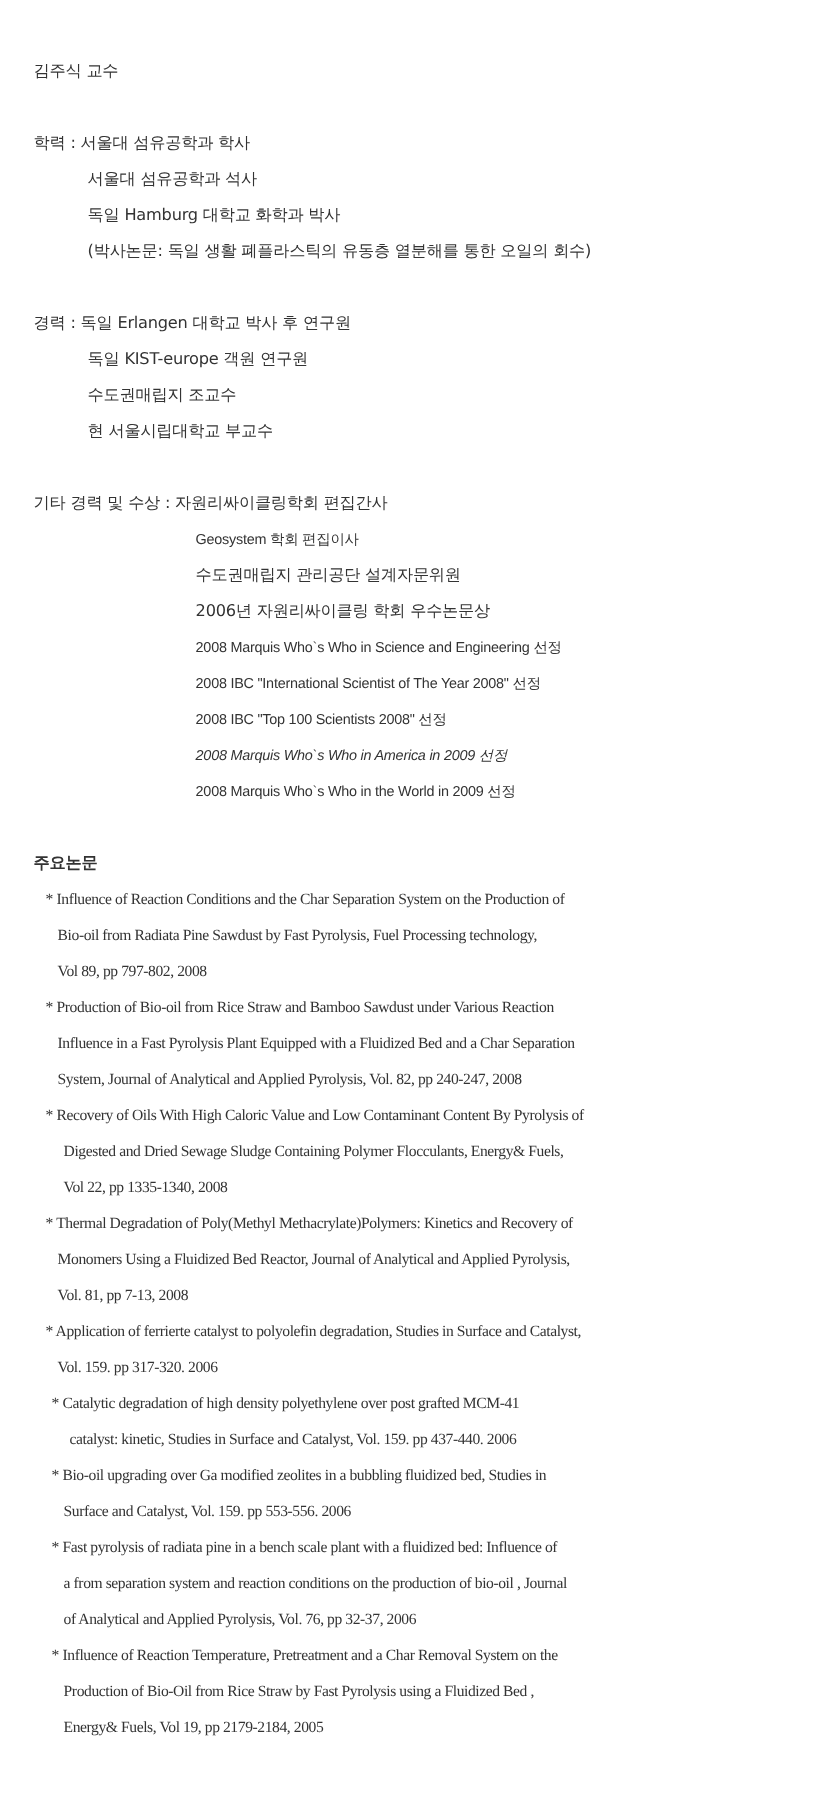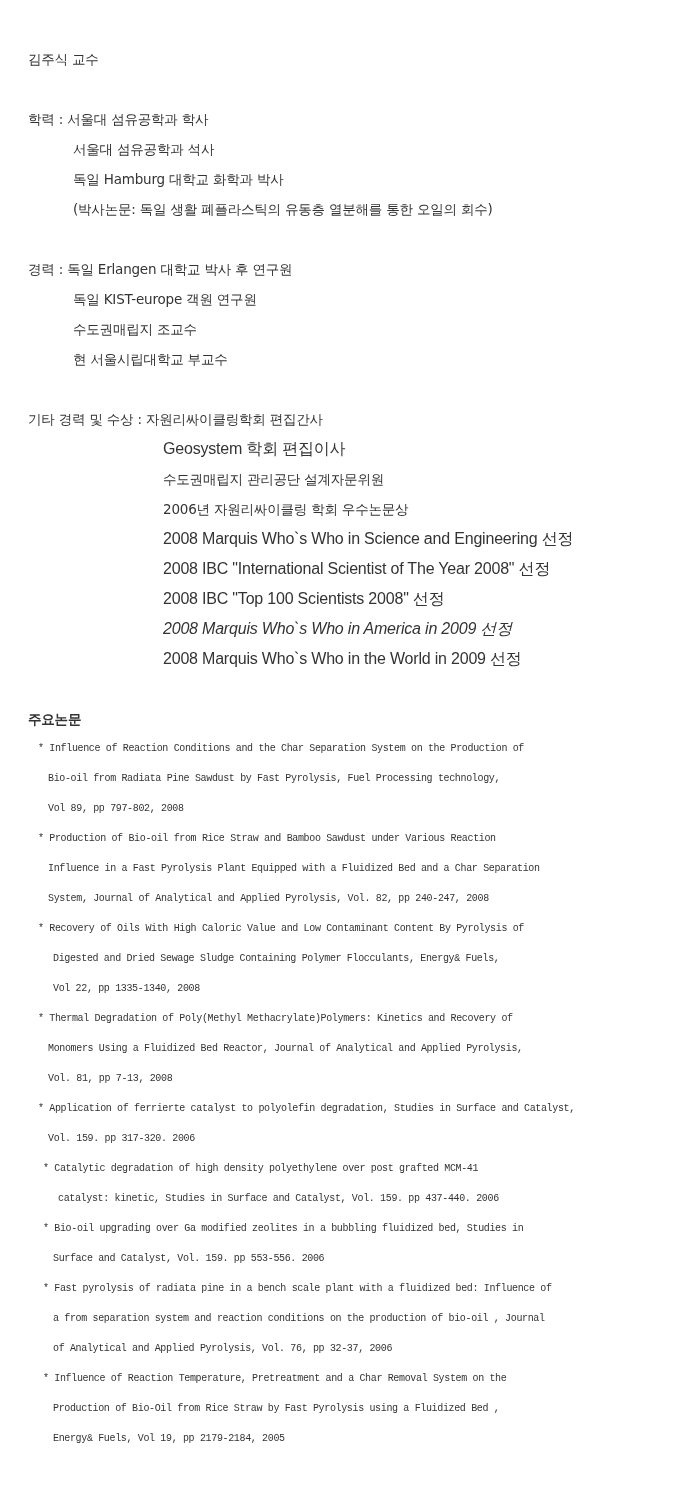--- a/index.html
+++ b/index.html
@@ -16,22 +16,22 @@
       font-size: 13.5px;
       overflow: hidden;
     }
     .page { position: absolute; left: 8px; top: 0; width: 690px; height: 1160px; margin-top: 20px; }
     .line {
       position: absolute;
       white-space: nowrap;
       line-height: 18px;
       letter-spacing: -0.2px;
     }
-    .paper-text { letter-spacing: -0.35px; font-family: Liberation Mono, monospace; font-size: 10px; }
-    .en { font-family: "Liberation Sans", sans-serif; font-size: 16px; }
+    .paper-text { letter-spacing: -0.35px; font-family: Liberation Serif, serif; font-size: 13px; }
+    .en { font-family: "Liberation Sans", sans-serif; font-size: 12px; }
   </style>
 </head>
 <body>
 
 <div class="page">
 
   <div class="line" style="left:20px; top:30px;">김주식 교수</div>
 
   <div>
     <div class="line" style="left:20px; top:90px;">

